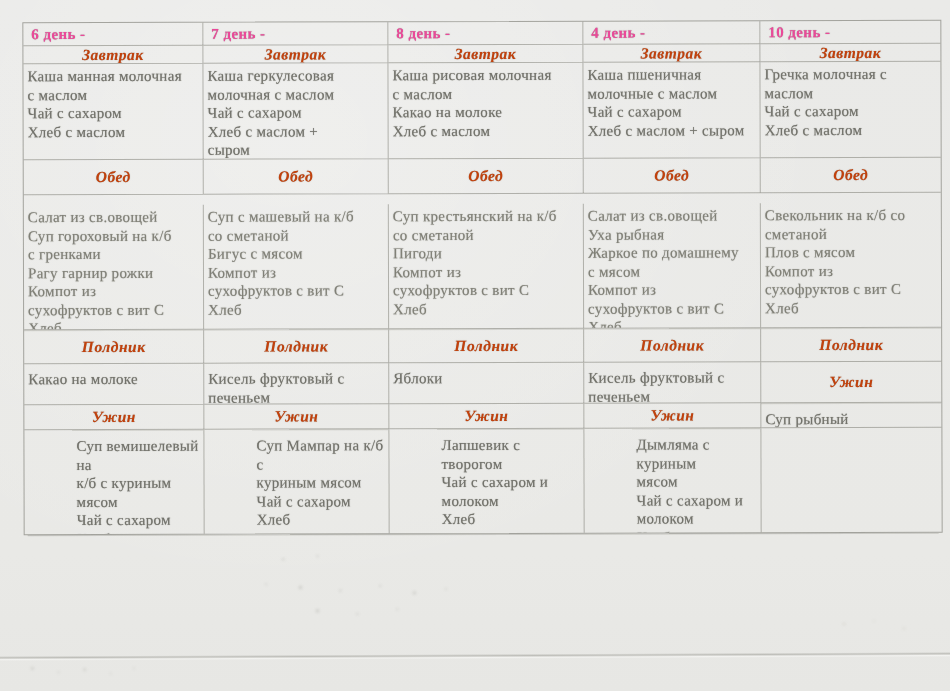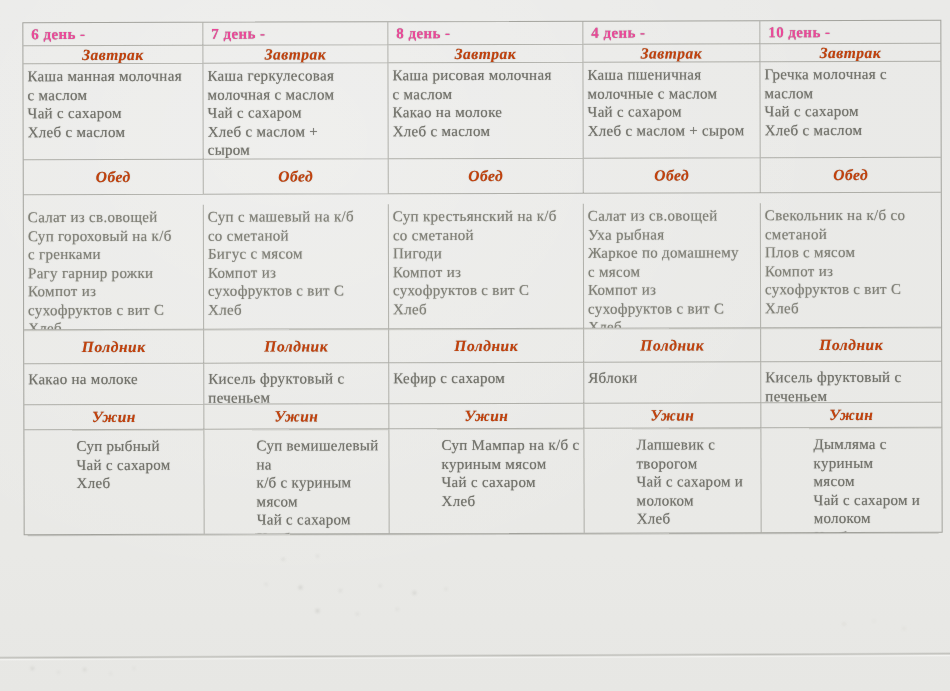--- a/index.html
+++ b/index.html
@@ -168,21 +168,20 @@
 
   <div class="sec-h dbl">Полдник</div>
   <div class="sec-h dbl">Полдник</div>
   <div class="sec-h dbl">Полдник</div>
   <div class="sec-h dbl">Полдник</div>
   <div class="sec-h dbl">Полдник</div>
 
   <div class="content snack-cell">Какао на молоке</div>
   <div class="content snack-cell">Кисель фруктовый с
 печеньем</div>
-  <div class="content snack-cell">Кефир с сахаром</div>
   <div class="content snack-cell">Яблоки</div>
   <div class="content snack-cell">Кисель фруктовый с
 печеньем</div>
 
   <div class="sec-h">Ужин</div>
   <div class="sec-h">Ужин</div>
   <div class="sec-h">Ужин</div>
   <div class="sec-h">Ужин</div>
   <div class="sec-h">Ужин</div>
 

